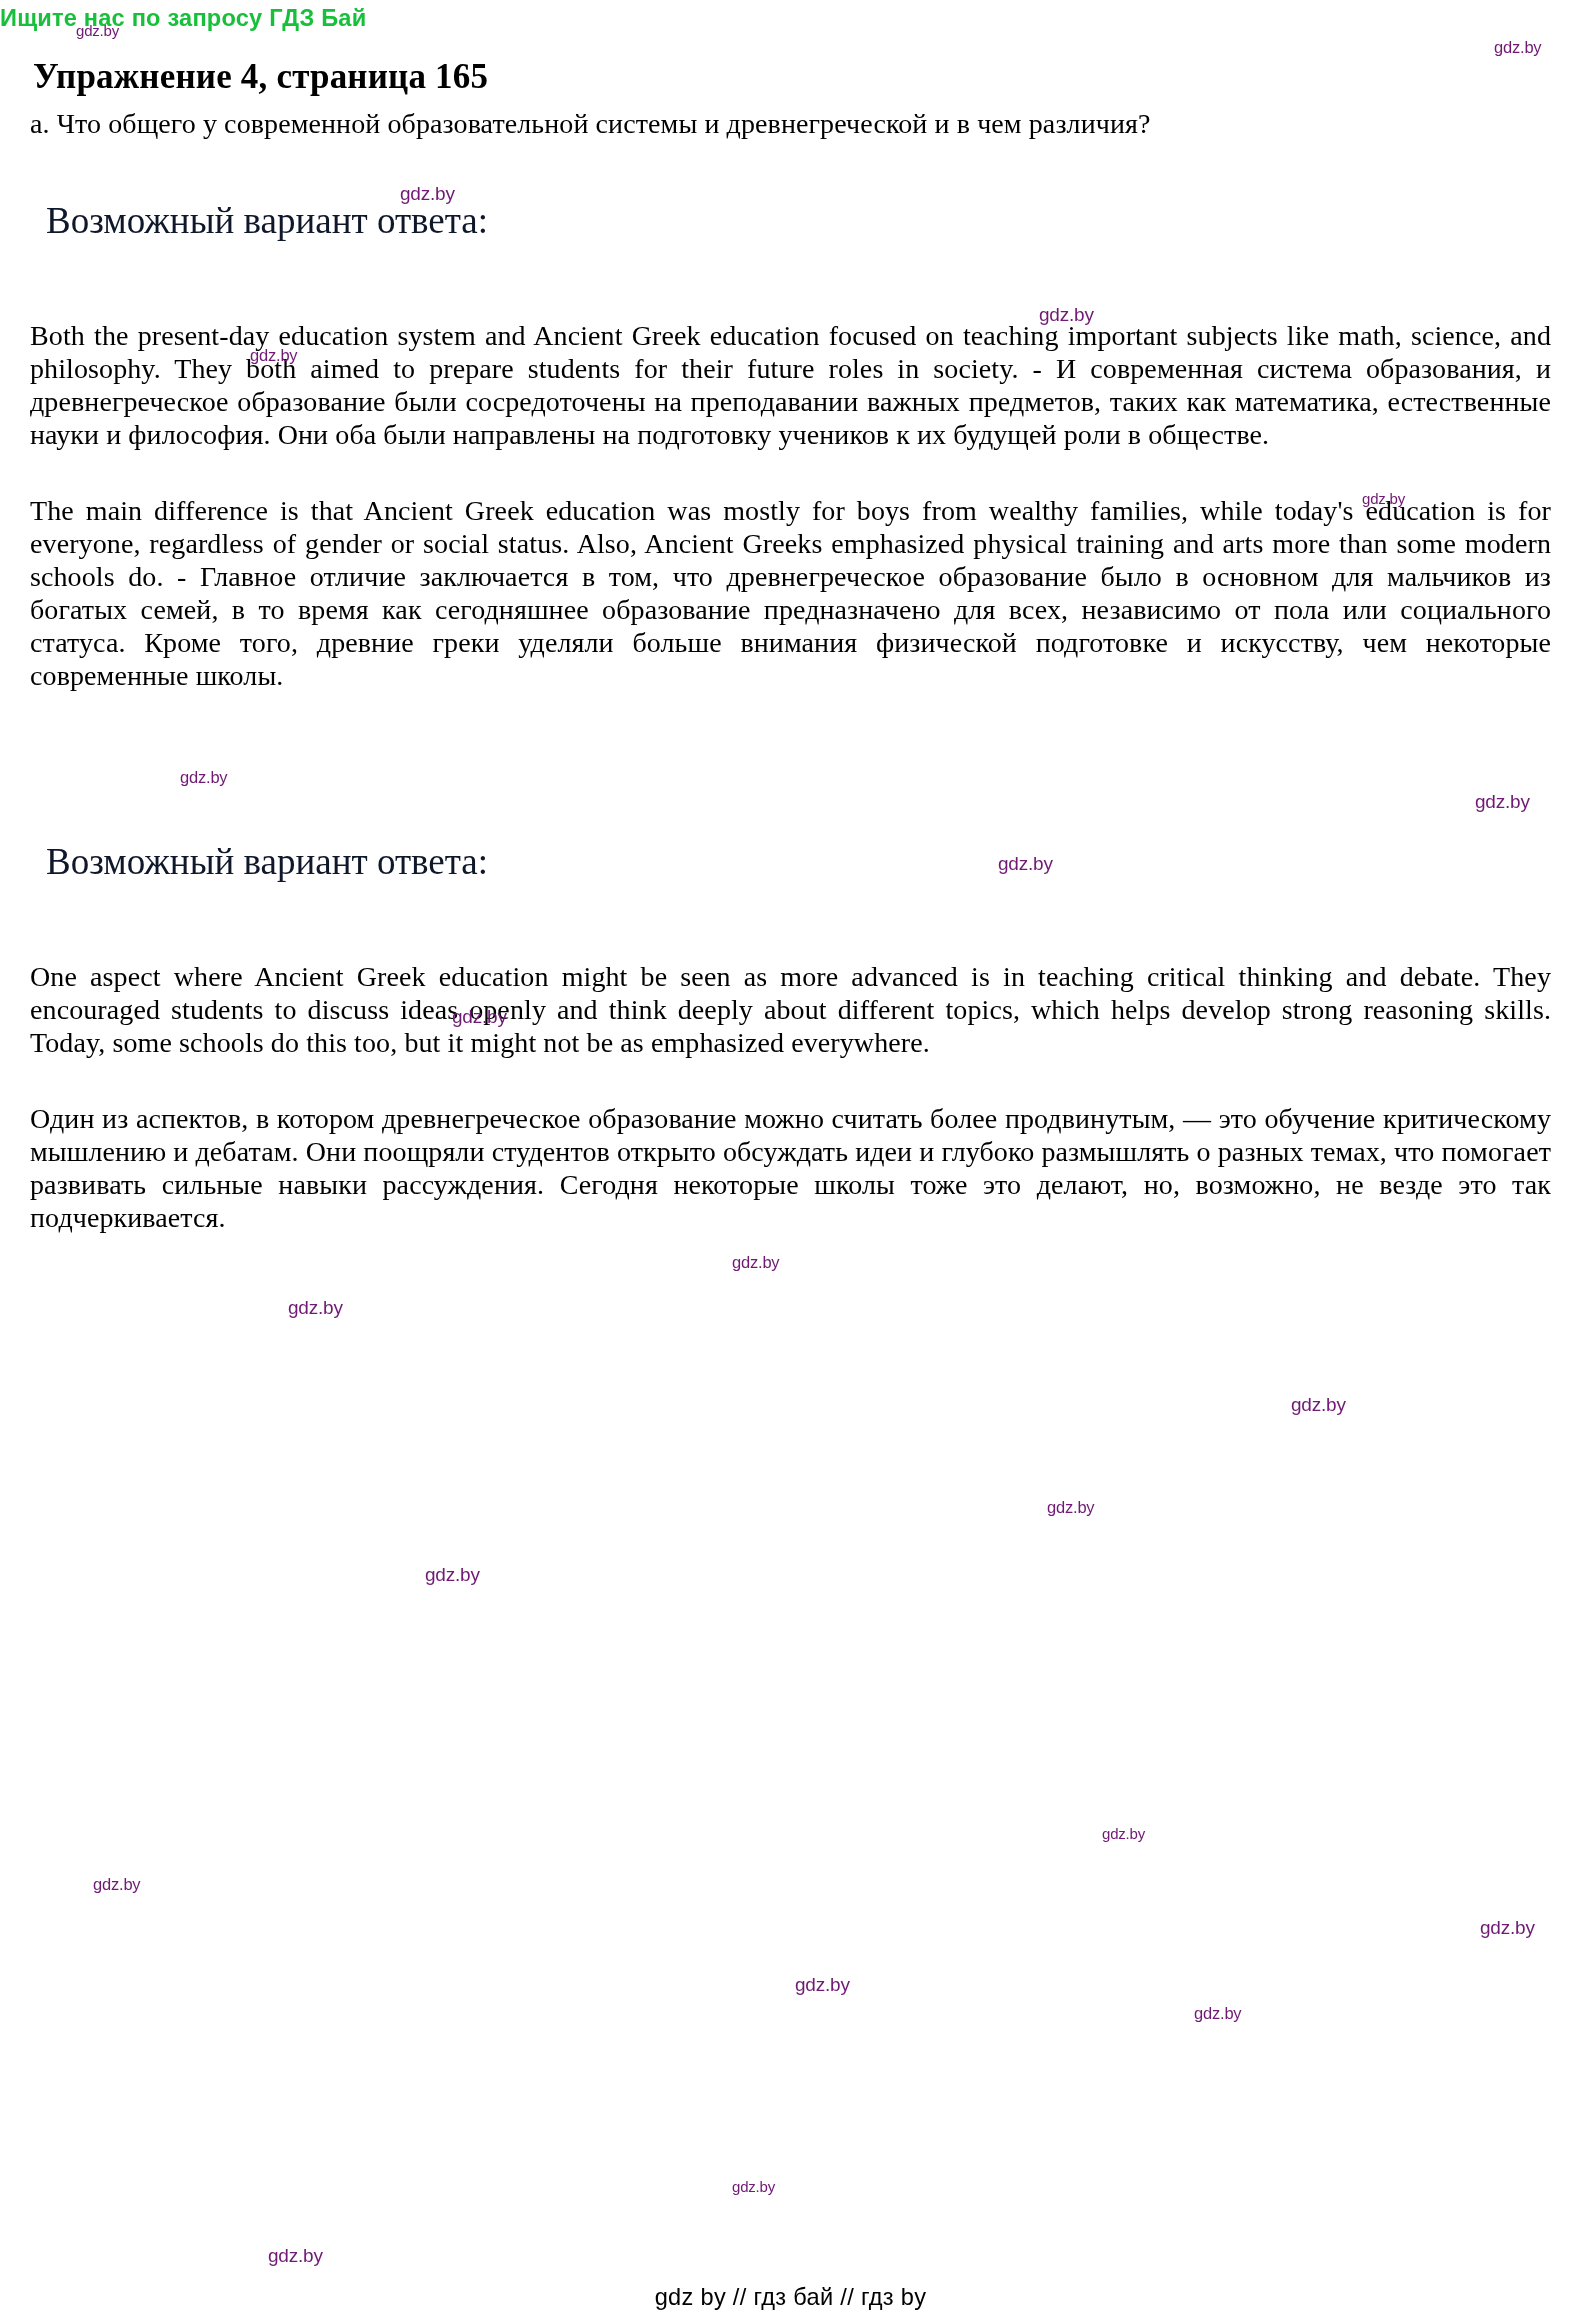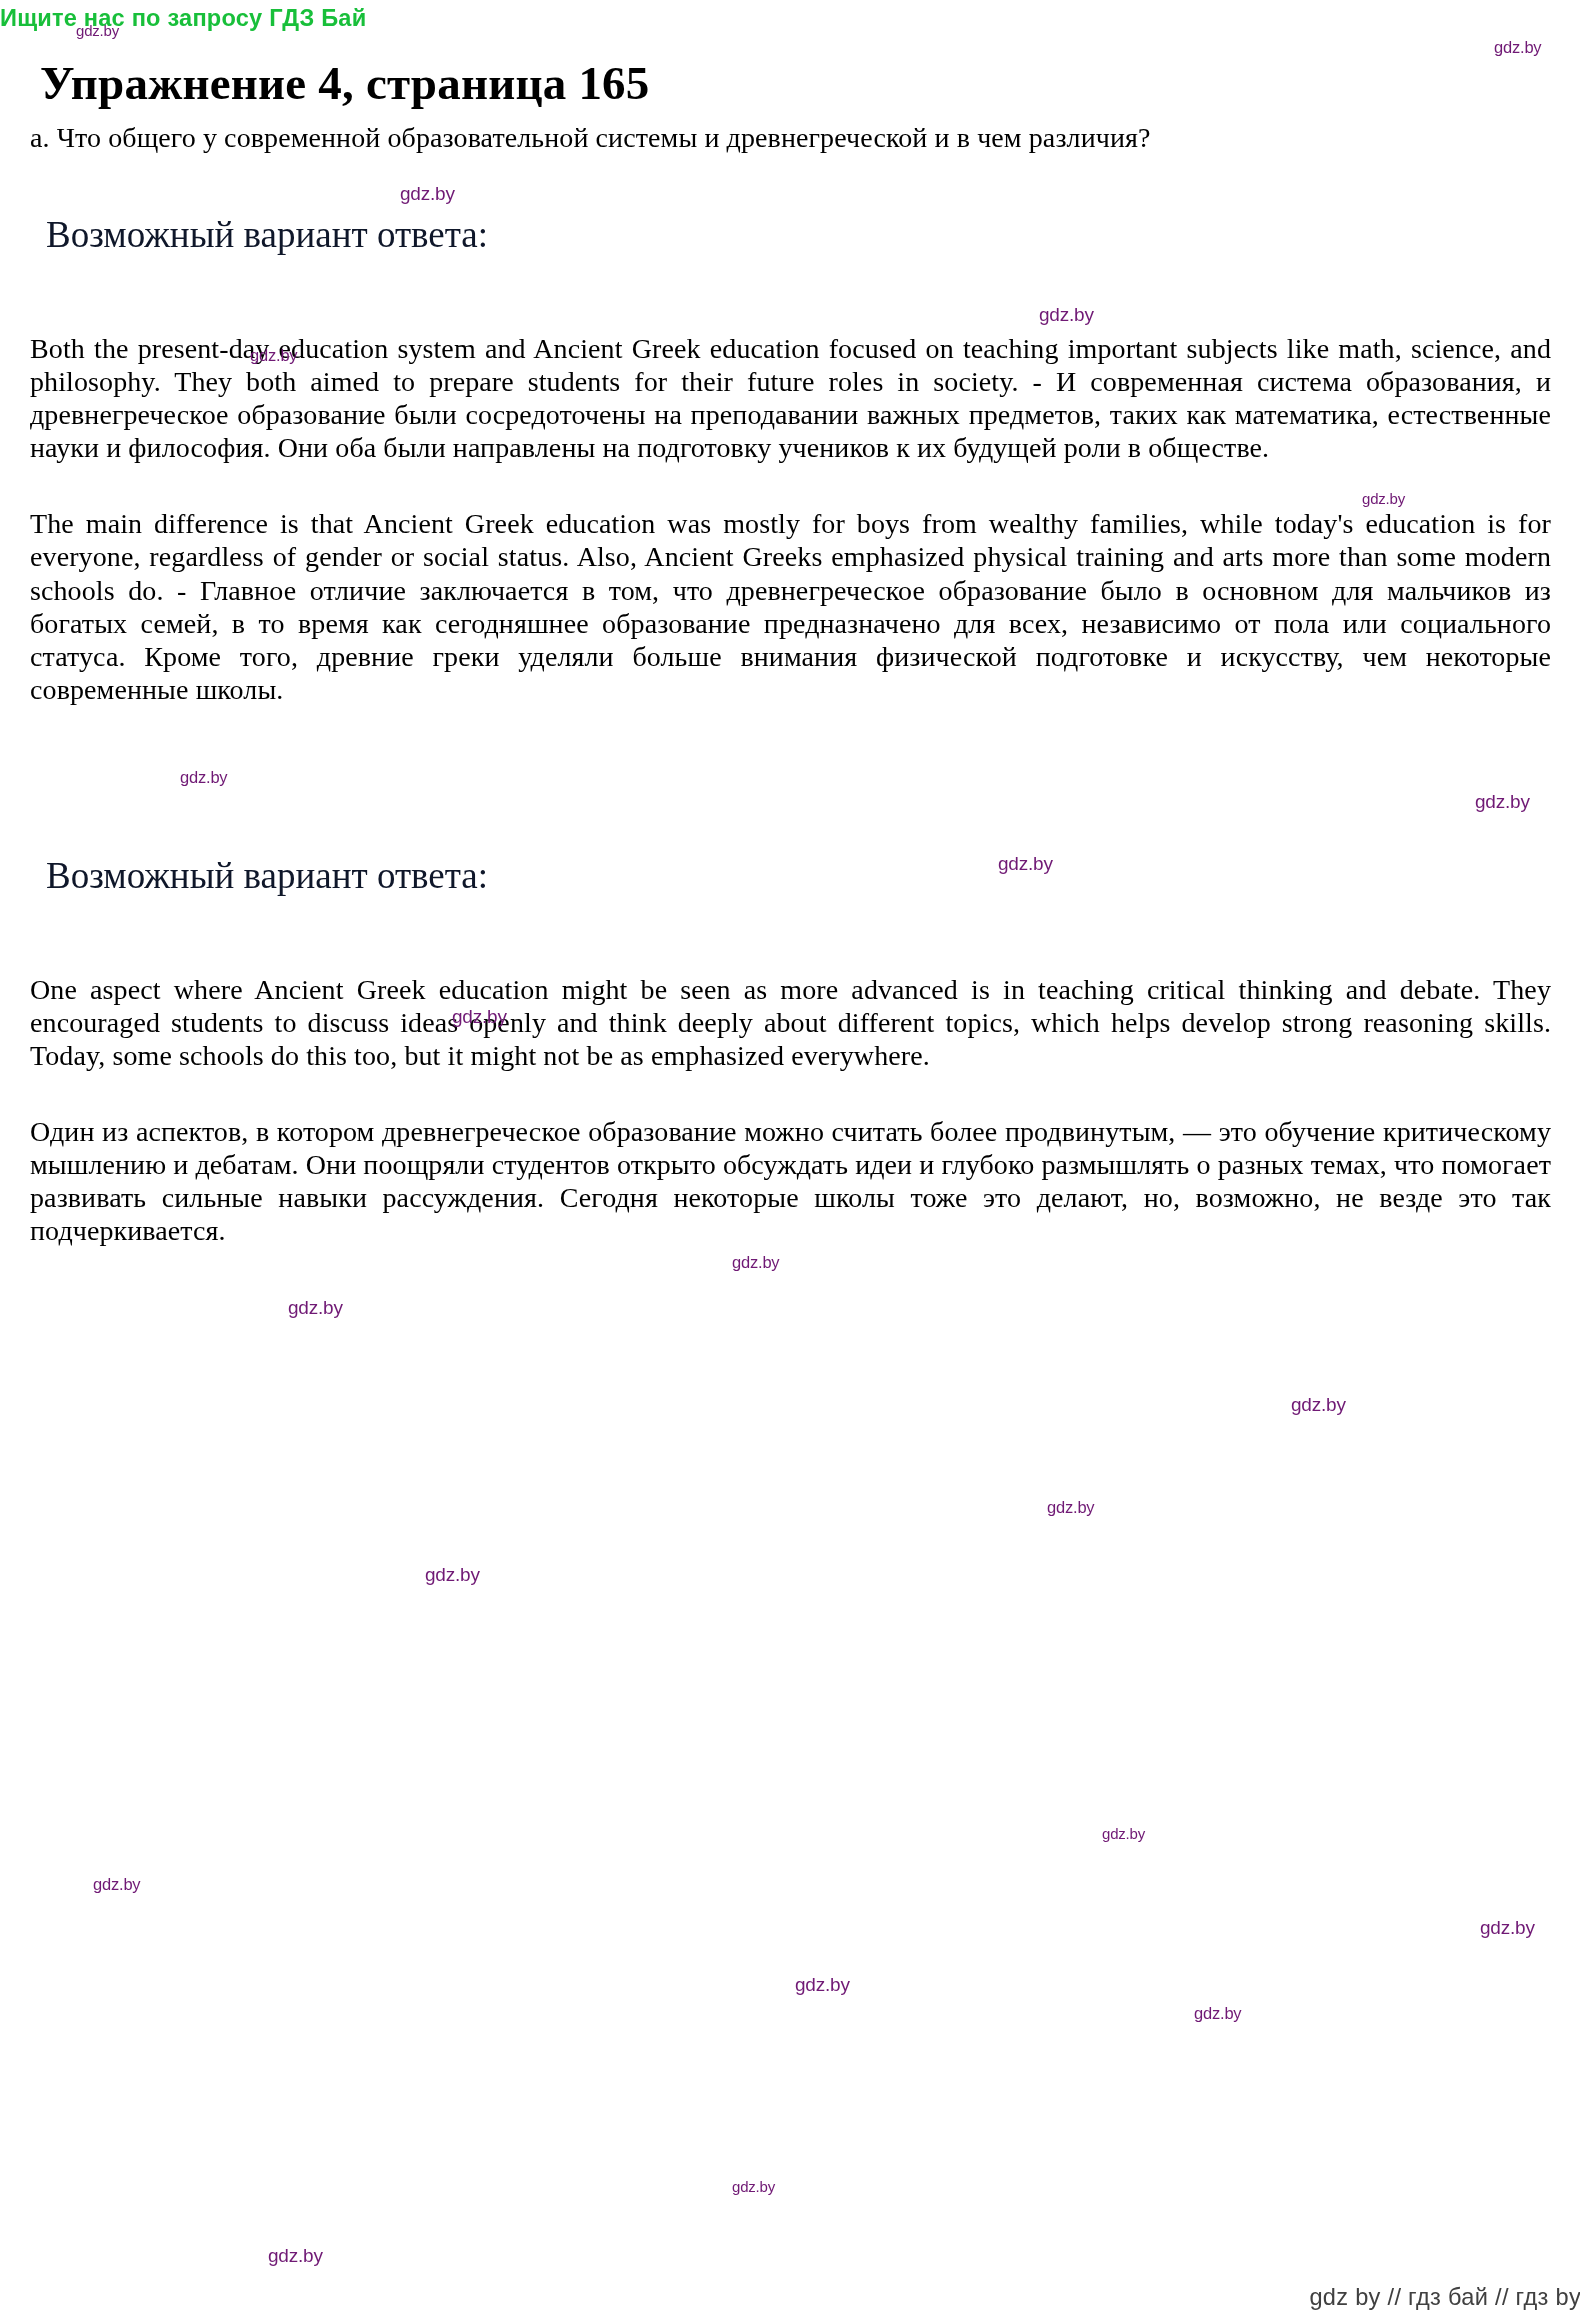--- a/index.html
+++ b/index.html
@@ -39,24 +39,24 @@
 
   
   .content {
     position: absolute;
     top: 57px;
     left: 30px;
     width: 1521px;
   }
 
   .ex-title {
-    font-size: 47px;
+    font-size: 35px;
     font-weight: 700;
     color: #000;
-    margin: 0 0 11px 10px;
+    margin: 0 0 11px 3px;
     letter-spacing: 0.2px;
     line-height: 1.12;
   }
 
   p.para {
     margin: 0;
     color: #000;
     font-size: 28px;
     line-height: 1.18;
     text-align: justify;
@@ -163,16 +163,16 @@
       <div class="wm" style="left: 425px; top: 1564px;">gdz.by</div>
       <div class="wm xs" style="left: 1102px; top: 1825px;">gdz.by</div>
       <div class="wm sm" style="left: 93px; top: 1875px;">gdz.by</div>
       <div class="wm" style="left: 1480px; top: 1917px;">gdz.by</div>
       <div class="wm" style="left: 795px; top: 1974px;">gdz.by</div>
       <div class="wm sm" style="left: 1194px; top: 2004px;">gdz.by</div>
       <div class="wm xs" style="left: 732px; top: 2178px;">gdz.by</div>
       <div class="wm" style="left: 268px; top: 2245px;">gdz.by</div>
     </div>
 
-  <div class="footer" style="color: #404040; text-align: right;">gdz by  //  гдз бай  //  гдз by</div>
+  <div class="footer" style="color: #000000;">gdz by  //  гдз бай  //  гдз by</div>
 
 </div>
 
 
 </body></html>

